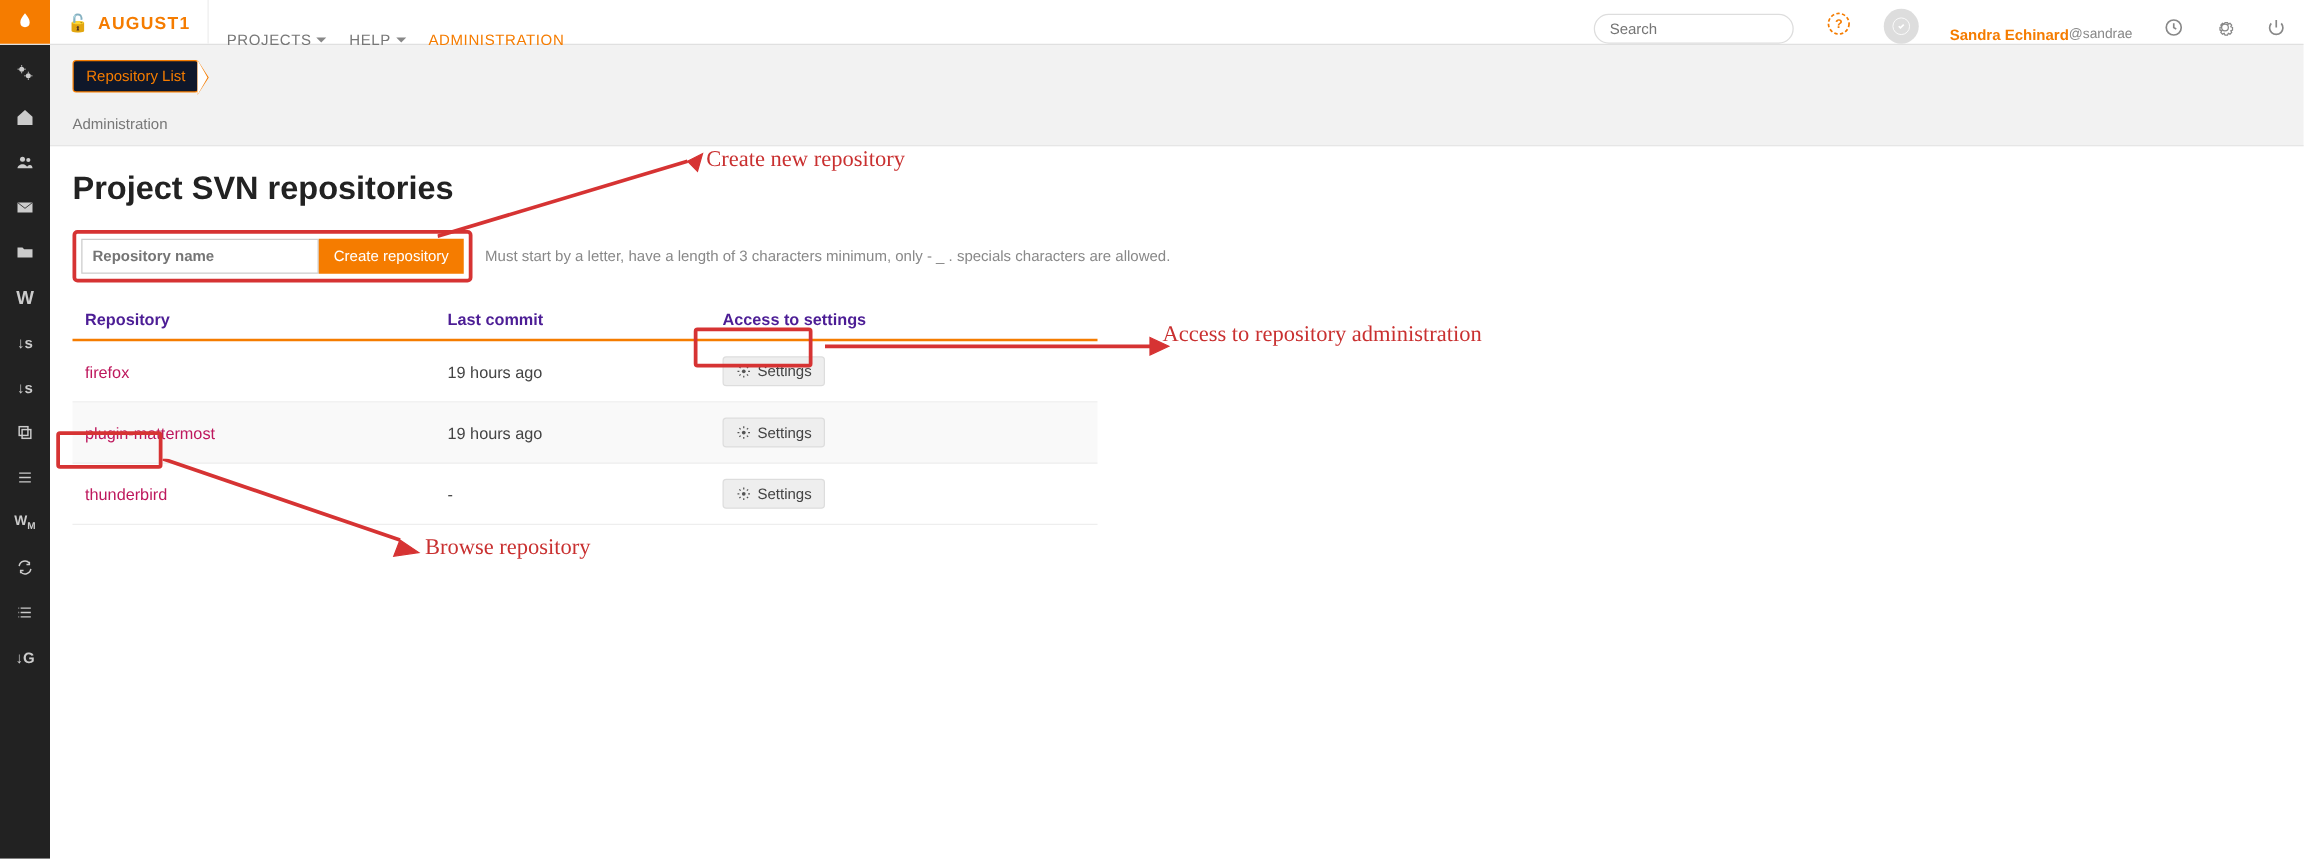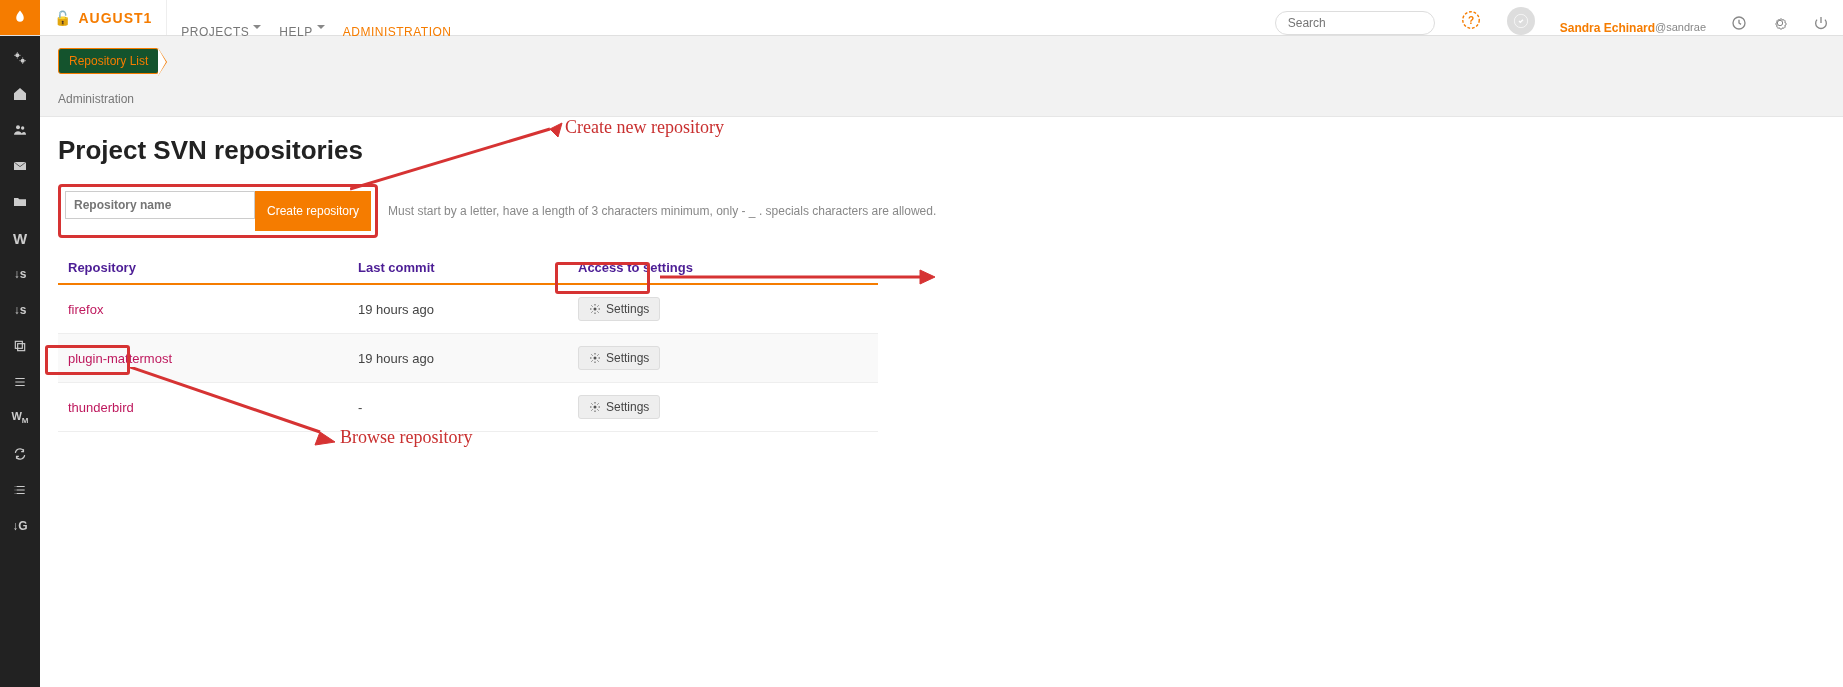--- a/index.html
+++ b/index.html
@@ -5,52 +5,52 @@
 * { margin: 0; padding: 0; box-sizing: border-box; font-family: Arial, Helvetica, sans-serif; }
 body { background: #fff; color: #333; width: 1843px; height: 687px; overflow: hidden; }
 
 
 .topbar { height: 36px; display: flex; align-items: stretch; border-bottom: 1px solid #e0e0e0; }
 .logo-box { width: 40px; background: #f57c00; display: flex; align-items: center; justify-content: center; }
 .logo-box svg { width: 18px; height: 18px; fill: #fff; }
 .brand { display: flex; align-items: center; padding: 0 14px; color: #f57c00; font-weight: 600; font-size: 14px; letter-spacing: 1px; border-right: 1px solid #eee; }
 .brand .lock { color: #f57c00; margin-right: 6px; font-size: 14px; }
 .topnav { display: flex; align-items: center; gap: 18px; padding-left: 14px; }
-.topnav-item { color: #777; font-size: 12px; letter-spacing: 0.5px; cursor: pointer; display: flex; gap: 4px; margin-top: 28px; }
+.topnav-item { color: #777; font-size: 12px; letter-spacing: 0.5px; cursor: pointer; display: flex; align-items: center; gap: 4px; margin-top: 28px; }
 .topnav-item.active { color: #f57c00; }
 .caret-down { width: 0; height: 0; border-left: 4px solid transparent; border-right: 4px solid transparent; border-top: 4px solid #888; display: inline-block; }
 .top-right { margin-left: auto; display: flex; align-items: flex-end; gap: 25px; padding-right: 14px; }
 .search-box { width: 160px; height: 24px; border: 1px solid #ddd; border-radius: 12px; padding: 0 12px; font-size: 12px; color: #888; outline: none; }
 .help-ico { width: 22px; height: 22px; }
 .avatar-circ { width: 28px; height: 28px; border-radius: 50%; background: #ddd; display: flex; align-items: center; justify-content: center; color: #fff; }
 .user-block { display: flex; flex-direction: row; line-height: 1.2; }
 .user-name { color: #f57c00; font-size: 12px; font-weight: 600; }
 .user-handle { color: #888; font-size: 11px; }
 .top-ico { color: #888; cursor: pointer; font-size: 16px; }
 
 
 .body-wrap { display: flex; height: calc(100% - 36px); }
 .sidebar { width: 40px; background: #222; display: flex; flex-direction: column; padding-top: 4px; }
 .side-item { width: 40px; height: 36px; display: flex; align-items: center; justify-content: center; color: #ccc; font-size: 15px; cursor: pointer; position: relative; }
 .side-item.active::after { content: ''; position: absolute; right: -6px; top: 50%; transform: translateY(-50%); width: 0; height: 0; border-top: 6px solid transparent; border-bottom: 6px solid transparent; border-right: 6px solid #f2f2f2; }
 
 .main { flex: 1; background: #fff; position: relative; }
 .crumb-area { background: #f2f2f2; padding: 12px 18px 10px 18px; border-bottom: 1px solid #e6e6e6; }
-.crumb-tag { display: inline-block; border: 1px solid #f57c00; border-radius: 3px; padding: 5px 10px; font-size: 12px; color: #f57c00; position: relative; background: #14532d; }
+.crumb-tag { display: inline-block; border: 1px solid #f57c00; border-radius: 3px; padding: 5px 10px; font-size: 12px; color: #f57c00; position: relative; background: #0f172a; }
 .crumb-tag::after { content: ''; position: absolute; right: -8px; top: -1px; width: 0; height: 0; border-top: 14px solid transparent; border-bottom: 14px solid transparent; border-left: 8px solid #fff; }
 .crumb-tag::before { content: ''; position: absolute; right: -9px; top: -1px; width: 0; height: 0; border-top: 14px solid transparent; border-bottom: 14px solid transparent; border-left: 9px solid #f57c00; }
 .crumb-sub { margin-top: 18px; color: #777; font-size: 12px; }
 
 .content { padding: 18px 18px; position: relative; }
 h1 { font-size: 26px; font-weight: bold; color: #222; margin-bottom: 18px; }
 
 .create-row { display: flex; align-items: center; gap: 10px; margin-bottom: 14px; }
 .create-box { display: flex; border: 3px solid #d63333; border-radius: 4px; padding: 4px; }
 .repo-input { width: 190px; height: 28px; border: 1px solid #ccc; padding: 0 8px; font-size: 12px; outline: none; font-weight: bold; }
-.create-btn { height: 40px; background: #f57c00; color: #fff; border: none; padding: 0 12px; font-size: 12px; cursor: pointer; }
+.create-btn { height: 28px; background: #f57c00; color: #fff; border: none; padding: 0 12px; font-size: 12px; cursor: pointer; }
 .hint { color: #888; font-size: 12px; }
 
 .repo-table { width: 820px; border-collapse: collapse; }
 .repo-table th { text-align: left; padding: 8px 10px; color: #4c1d95; font-size: 13px; font-weight: 600; border-bottom: 2px solid #f57c00; }
 .repo-table td { padding: 12px 10px; font-size: 13px; color: #444; border-bottom: 1px solid #eee; vertical-align: middle; }
 .repo-table tr.alt td { background: #f9f9f9; }
 .repo-link { color: #be185d; text-decoration: none; cursor: pointer; }
 .settings-btn { display: inline-flex; align-items: center; gap: 5px; background: #eee; border: 1px solid #ddd; border-radius: 3px; padding: 4px 10px; font-size: 12px; color: #444; cursor: pointer; }
 
 .annot { position: absolute; color: #c93030; font-size: 18px; font-family: Liberation Serif, serif; pointer-events: none; white-space: nowrap; }
@@ -255,20 +255,21 @@
                   <span>Settings</span>
                 </span></td>
           </tr>
         </tbody>
       </table>
 
       <div class="red-box" style="left:515px; top:145px; width:95px; height:32px;"></div>
       <div class="red-box" style="left:5px; top:228px; width:85px; height:30px;"></div>
 
       <div class="annot" style="left:525px; top:0px;">Create new repository</div>
+      <div class="annot" style="left:890px; top:140px;">Access to repository administration</div>
       <div class="annot" style="left:300px; top:310px;">Browse repository</div>
 
       <svg class="arrow" style="left:310px; top:0px;" width="230" height="80">
         <line x1="0" y1="72" x2="200" y2="12" stroke-width="3"></line>
         <polygon points="200,12 212,6 208,20"></polygon>
       </svg>
       <svg class="arrow" style="left:620px; top:150px;" width="280" height="20">
         <line x1="0" y1="10" x2="260" y2="10" stroke-width="3"></line>
         <polygon points="260,3 275,10 260,17"></polygon>
       </svg>

